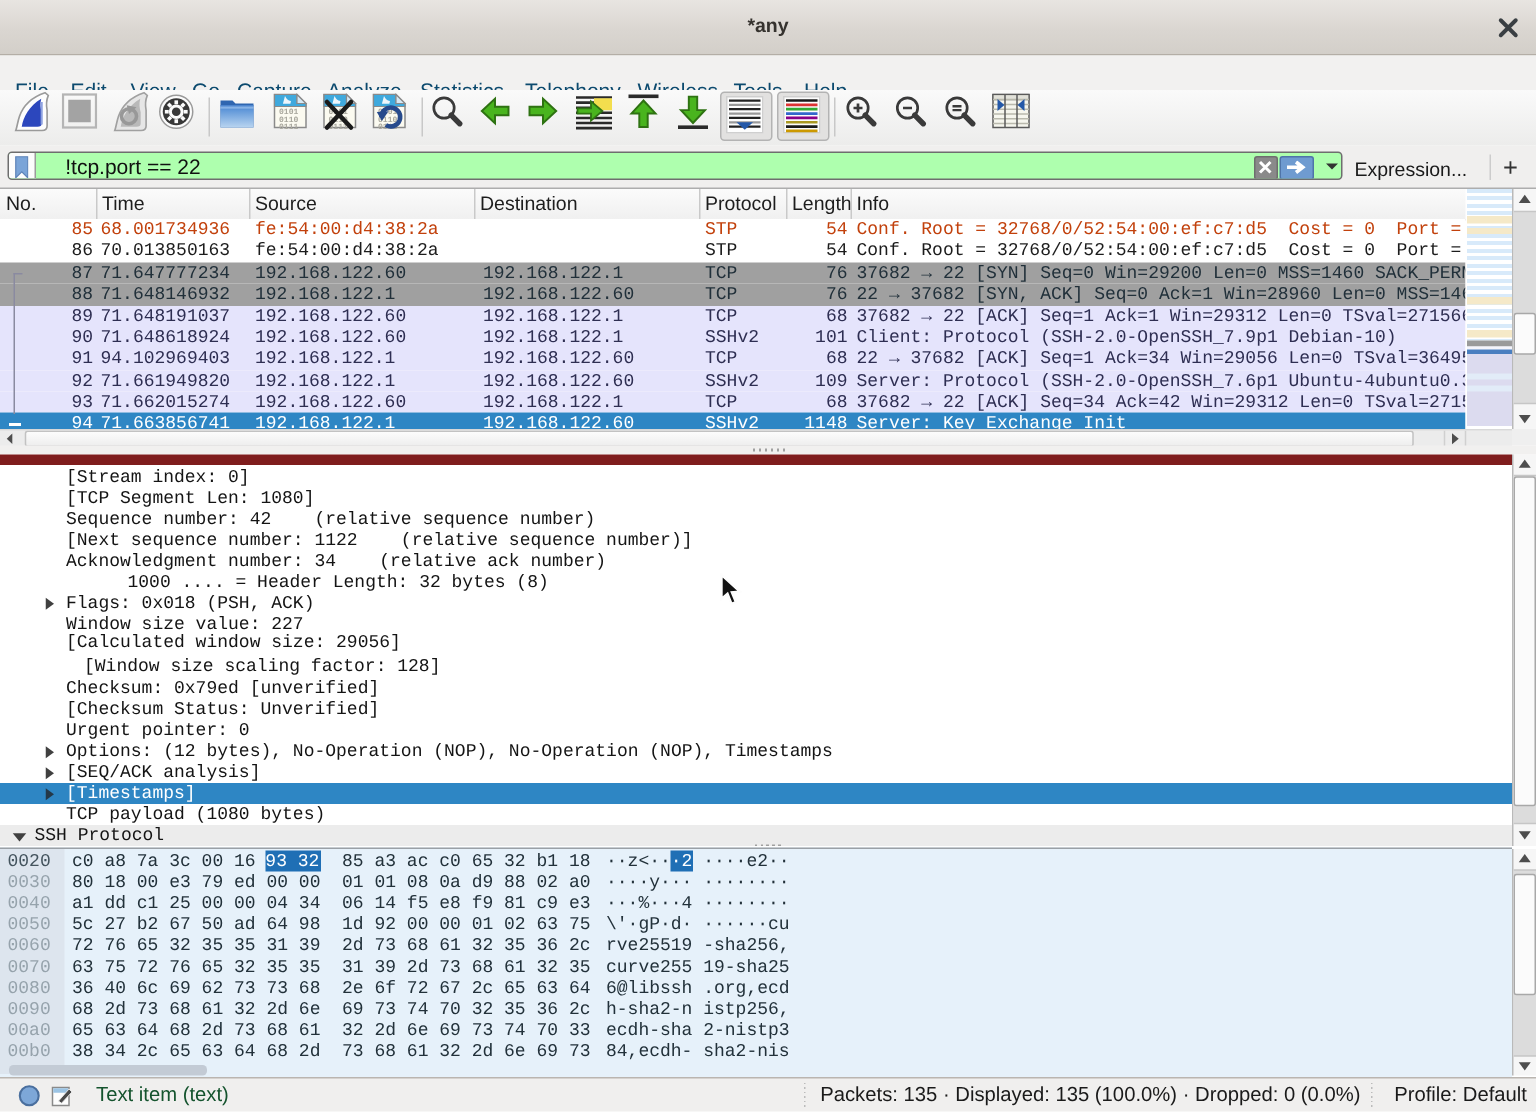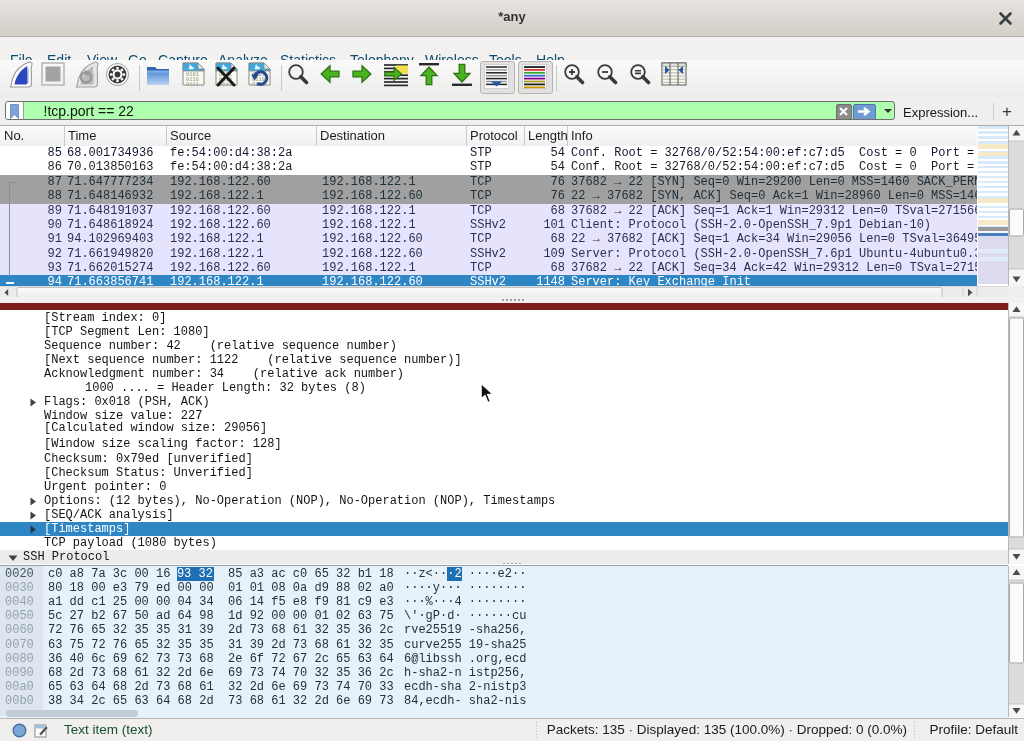--- a/index.html
+++ b/index.html
@@ -293,21 +293,21 @@
     <span class="hc" style="left:528px">Length</span>
     <span class="hc" style="left:571px">Info</span>
     <div class="hsep" style="left:64px"></div>
     <div class="hsep" style="left:166px"></div>
     <div class="hsep" style="left:316px"></div>
     <div class="hsep" style="left:466px"></div>
     <div class="hsep" style="left:524px"></div>
     <div class="hsep" style="left:567px"></div>
   </div>
   <div id="prows">
-<div class="prow" style="top:20.00px;background:#ffffff;color:#0f172a"><span class="p0">85</span><span class="p1">68.001734936</span><span class="p2">fe:54:00:d4:38:2a</span><span class="p3"></span><span class="p4">STP</span><span class="p5">54</span><span class="p6">Conf. Root = 32768/0/52:54:00:ef:c7:d5  Cost = 0  Port = 0x8005</span></div>
+<div class="prow" style="top:20.00px;background:#ffffff;color:#c2410c"><span class="p0">85</span><span class="p1">68.001734936</span><span class="p2">fe:54:00:d4:38:2a</span><span class="p3"></span><span class="p4">STP</span><span class="p5">54</span><span class="p6">Conf. Root = 32768/0/52:54:00:ef:c7:d5  Cost = 0  Port = 0x8005</span></div>
 <div class="prow" style="top:34.38px;background:#ffffff;color:#1c1c1c"><span class="p0">86</span><span class="p1">70.013850163</span><span class="p2">fe:54:00:d4:38:2a</span><span class="p3"></span><span class="p4">STP</span><span class="p5">54</span><span class="p6">Conf. Root = 32768/0/52:54:00:ef:c7:d5  Cost = 0  Port = 0x8005</span></div>
 <div class="prow" style="top:48.76px;background:#a0a0a0;color:#21303a"><span class="p0">87</span><span class="p1">71.647777234</span><span class="p2">192.168.122.60</span><span class="p3">192.168.122.1</span><span class="p4">TCP</span><span class="p5">76</span><span class="p6">37682 → 22 [SYN] Seq=0 Win=29200 Len=0 MSS=1460 SACK_PERM</span></div>
 <div class="prow" style="top:63.14px;background:#a0a0a0;color:#21303a"><span class="p0">88</span><span class="p1">71.648146932</span><span class="p2">192.168.122.1</span><span class="p3">192.168.122.60</span><span class="p4">TCP</span><span class="p5">76</span><span class="p6">22 → 37682 [SYN, ACK] Seq=0 Ack=1 Win=28960 Len=0 MSS=146</span></div>
 <div class="prow" style="top:77.52px;background:#e5e4fc;color:#2e2e52"><span class="p0">89</span><span class="p1">71.648191037</span><span class="p2">192.168.122.60</span><span class="p3">192.168.122.1</span><span class="p4">TCP</span><span class="p5">68</span><span class="p6">37682 → 22 [ACK] Seq=1 Ack=1 Win=29312 Len=0 TSval=2715663</span></div>
 <div class="prow" style="top:91.90px;background:#e5e4fc;color:#2e2e52"><span class="p0">90</span><span class="p1">71.648618924</span><span class="p2">192.168.122.60</span><span class="p3">192.168.122.1</span><span class="p4">SSHv2</span><span class="p5">101</span><span class="p6">Client: Protocol (SSH-2.0-OpenSSH_7.9p1 Debian-10)</span></div>
 <div class="prow" style="top:106.28px;background:#e5e4fc;color:#2e2e52"><span class="p0">91</span><span class="p1">94.102969403</span><span class="p2">192.168.122.1</span><span class="p3">192.168.122.60</span><span class="p4">TCP</span><span class="p5">68</span><span class="p6">22 → 37682 [ACK] Seq=1 Ack=34 Win=29056 Len=0 TSval=36495</span></div>
 <div class="prow" style="top:120.66px;background:#e5e4fc;color:#2e2e52"><span class="p0">92</span><span class="p1">71.661949820</span><span class="p2">192.168.122.1</span><span class="p3">192.168.122.60</span><span class="p4">SSHv2</span><span class="p5">109</span><span class="p6">Server: Protocol (SSH-2.0-OpenSSH_7.6p1 Ubuntu-4ubuntu0.3</span></div>
 <div class="prow" style="top:135.04px;background:#e5e4fc;color:#2e2e52"><span class="p0">93</span><span class="p1">71.662015274</span><span class="p2">192.168.122.60</span><span class="p3">192.168.122.1</span><span class="p4">TCP</span><span class="p5">68</span><span class="p6">37682 → 22 [ACK] Seq=34 Ack=42 Win=29312 Len=0 TSval=2715</span></div>
 <div class="prow" style="top:149.42px;background:#2e86c4;color:#ffffff"><span class="p0">94</span><span class="p1">71.663856741</span><span class="p2">192.168.122.1</span><span class="p3">192.168.122.60</span><span class="p4">SSHv2</span><span class="p5">1148</span><span class="p6">Server: Key Exchange Init</span></div>
 <div style="position:absolute;left:9px;top:56px;width:1px;height:94px;background:#8a8aa0"></div>
@@ -366,21 +366,21 @@
 <div class="dline" style="top:15.05px;"><span style="position:absolute;left:44px">[TCP Segment Len: 1080]</span></div>
 <div class="dline" style="top:29.10px;"><span style="position:absolute;left:44px">Sequence number: 42    (relative sequence number)</span></div>
 <div class="dline" style="top:43.15px;"><span style="position:absolute;left:44px">[Next sequence number: 1122    (relative sequence number)]</span></div>
 <div class="dline" style="top:57.20px;"><span style="position:absolute;left:44px">Acknowledgment number: 34    (relative ack number)</span></div>
 <div class="dline" style="top:71.25px;margin-left:41px;"><span style="position:absolute;left:44px">1000 .... = Header Length: 32 bytes (8)</span></div>
 <div class="dline" style="top:85.30px;"><svg style="position:absolute;left:29px;top:3px" width="8" height="9" viewBox="0 0 8 9">
           <polygon points="1.5,0.5 1.5,8.5 7,4.5" fill="#404040"></polygon>
         </svg><span style="position:absolute;left:44px">Flags: 0x018 (PSH, ACK)</span></div>
 <div class="dline" style="top:99.35px;"><span style="position:absolute;left:44px">Window size value: 227</span></div>
 <div class="dline" style="top:111px;"><span style="position:absolute;left:44px">[Calculated window size: 29056]</span></div>
-<div class="dline" style="top:127.45px;"><span style="position:absolute;left:44px">[Window size scaling factor: 128]</span></div>
+<div class="dline" style="top:127.45px;margin-left:12px;"><span style="position:absolute;left:44px">[Window size scaling factor: 128]</span></div>
 <div class="dline" style="top:141.50px;"><span style="position:absolute;left:44px">Checksum: 0x79ed [unverified]</span></div>
 <div class="dline" style="top:155.55px;"><span style="position:absolute;left:44px">[Checksum Status: Unverified]</span></div>
 <div class="dline" style="top:169.60px;"><span style="position:absolute;left:44px">Urgent pointer: 0</span></div>
 <div class="dline" style="top:183.65px;"><svg style="position:absolute;left:29px;top:3px" width="8" height="9" viewBox="0 0 8 9">
           <polygon points="1.5,0.5 1.5,8.5 7,4.5" fill="#404040"></polygon>
         </svg><span style="position:absolute;left:44px">Options: (12 bytes), No-Operation (NOP), No-Operation (NOP), Timestamps</span></div>
 <div class="dline" style="top:197.70px;"><svg style="position:absolute;left:29px;top:3px" width="8" height="9" viewBox="0 0 8 9">
           <polygon points="1.5,0.5 1.5,8.5 7,4.5" fill="#404040"></polygon>
         </svg><span style="position:absolute;left:44px">[SEQ/ACK analysis]</span></div>
 <div class="dline" style="top:211.75px;background:#2e86c4;color:#fff;"><svg style="position:absolute;left:29px;top:3px" width="8" height="9" viewBox="0 0 8 9">

